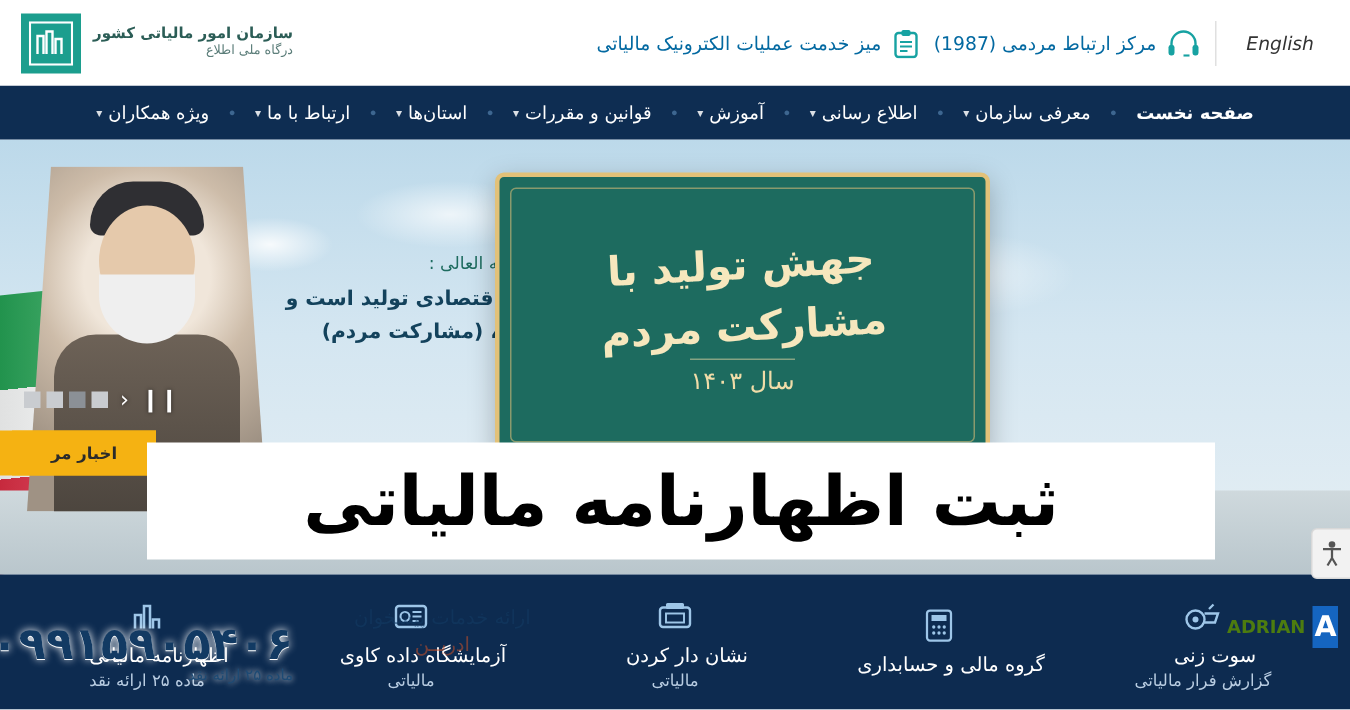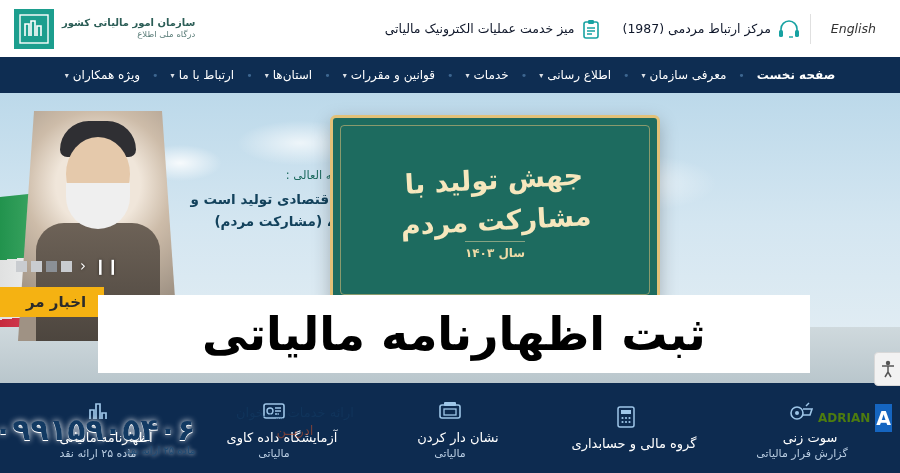--- a/index.html
+++ b/index.html
@@ -19,21 +19,21 @@
   .topbar-right { display: flex; align-items: center; gap: 10px; }
   .logo-wrap { display: flex; align-items: center; gap: 8px; }
   .logo-mark {
     width: 40px; height: 40px; background: #1c9e8e; position: relative;
     display: flex; align-items: center; justify-content: center;
   }
   .logo-mark svg { display: block; }
   .logo-text { text-align: right; line-height: 1.25; }
   .logo-text .l1 { font-size: 10px; color: #2b5d56; font-weight: bold; letter-spacing: .2px; }
   .logo-text .l2 { font-size: 8.5px; color: #5b7d79; }
-  .tb-item { display: flex; align-items: center; gap: 7px; font-size: 12.5px; color: #0f172a; white-space: nowrap; margin-left: 13px; }
+  .tb-item { display: flex; align-items: center; gap: 7px; font-size: 12.5px; color: #0369a1; white-space: nowrap; }
   .tb-item .ic { color: #17a2a2; display: flex; align-items: center; }
   .tb-divider { width: 1px; height: 30px; background: #e0e0e0; }
   .lang-btn { font-size: 12.5px; color: #333; padding: 0 10px; font-style: italic; }
 
   
   .nav {
     height: 36px; background: #0e2d52;
     display: flex; align-items: center; justify-content: center; gap: 0;
     position: relative; z-index: 4;
   }
@@ -82,23 +82,22 @@
   }
   .banner .ornament {
     position: absolute; inset: 7px; border: 1px solid rgba(226,193,120,.55); border-radius: 4px;
   }
   .banner .title {
     color: #f6e7bd; font-size: 27px; font-weight: bold; line-height: 1.5;
     text-align: center; font-family: "DejaVu Sans", sans-serif; transform: rotate(-3deg);
     padding: 0 14px;
   }
   .banner .year {
-    color: #f0dca8; font-size: 12px; border-top: 1px solid rgba(240,220,168,.5);
+    color: #f0dca8; font-size: 16px; border-top: 1px solid rgba(240,220,168,.5);
     padding-top: 4px;
-    font-weight: bold;
   }
   
   .quote {
     position: absolute; top: 48px; left: 190px; width: 260px; text-align: right; direction: rtl;
   }
   .quote .qmark { color: #7c9b9b; font-size: 26px; font-weight: bold; line-height: .8; }
   .quote .lead { color: #1d6b5f; font-size: 11.5px; margin: 6px 0 6px; }
   .quote .body { color: #13425c; font-size: 13.5px; font-weight: bold; line-height: 1.65; }
   
   .portrait {
@@ -133,21 +132,21 @@
   }
   .dots { display: flex; gap: 4px; }
   .dots i { width: 11px; height: 11px; background: #c9ccd0; display: block; }
   .dots i.on { background: #8b9096; }
   .arrow { color: #fff; text-shadow: 0 0 3px rgba(0,0,0,.6); font-size: 15px; }
   .pause { color: #fff; text-shadow: 0 0 3px rgba(0,0,0,.6); font-size: 15px; }
 
   
   .news-btn {
     position: absolute; bottom: 66px; right: 796px; width: 96px; height: 30px;
-    background: #f5b212; color: #2b2b2b; font-size: 15px; font-weight: bold;
+    background: #f5b212; color: #2b2b2b; font-size: 11px; font-weight: bold;
     display: flex; align-items: center; justify-content: center;
   }
   .news-btn-wide {
     position: absolute; bottom: 66px; left: 0; width: 104px; height: 30px;
     background: #f5b212;
   }
 
   
   .services {
     position: absolute; bottom: 0; left: 0; right: 0; height: 90px; background: #0d2b50;
@@ -253,21 +252,21 @@
       <span>معرفی سازمان</span>
       <span class="caret">▾</span>
     </div>
     <span class="nav-sep">•</span>
     <div class="nav-item">
       <span>اطلاع رسانی</span>
       <span class="caret">▾</span>
     </div>
     <span class="nav-sep">•</span>
     <div class="nav-item">
-      <span>خدمات</span>
+      <span>آموزش</span>
       <span class="caret">▾</span>
     </div>
     <span class="nav-sep">•</span>
     <div class="nav-item">
       <span>قوانین و مقررات</span>
       <span class="caret">▾</span>
     </div>
     <span class="nav-sep">•</span>
     <div class="nav-item">
       <span>استان‌ها</span>

